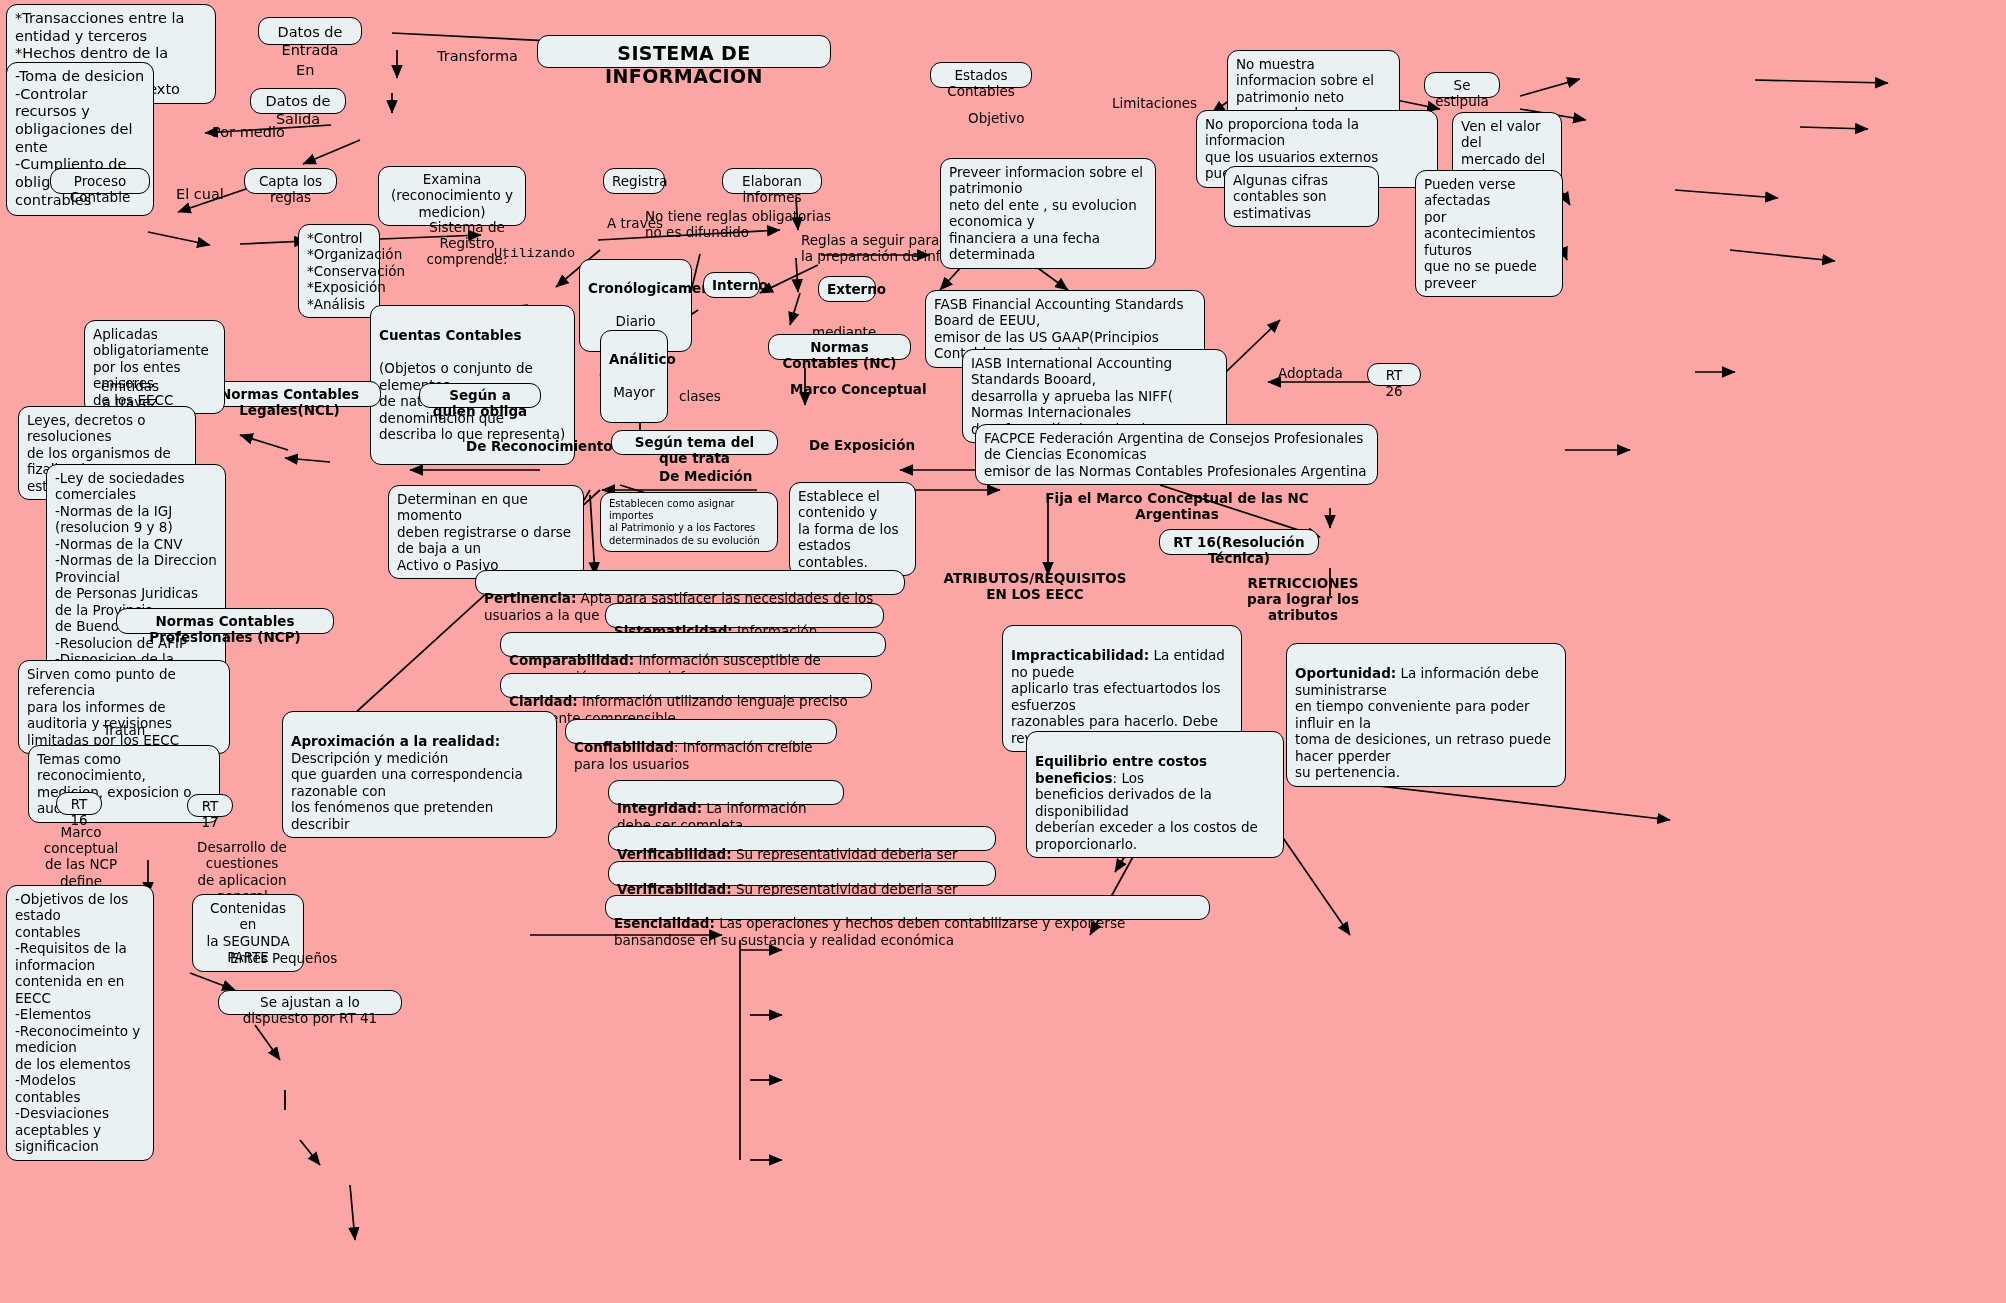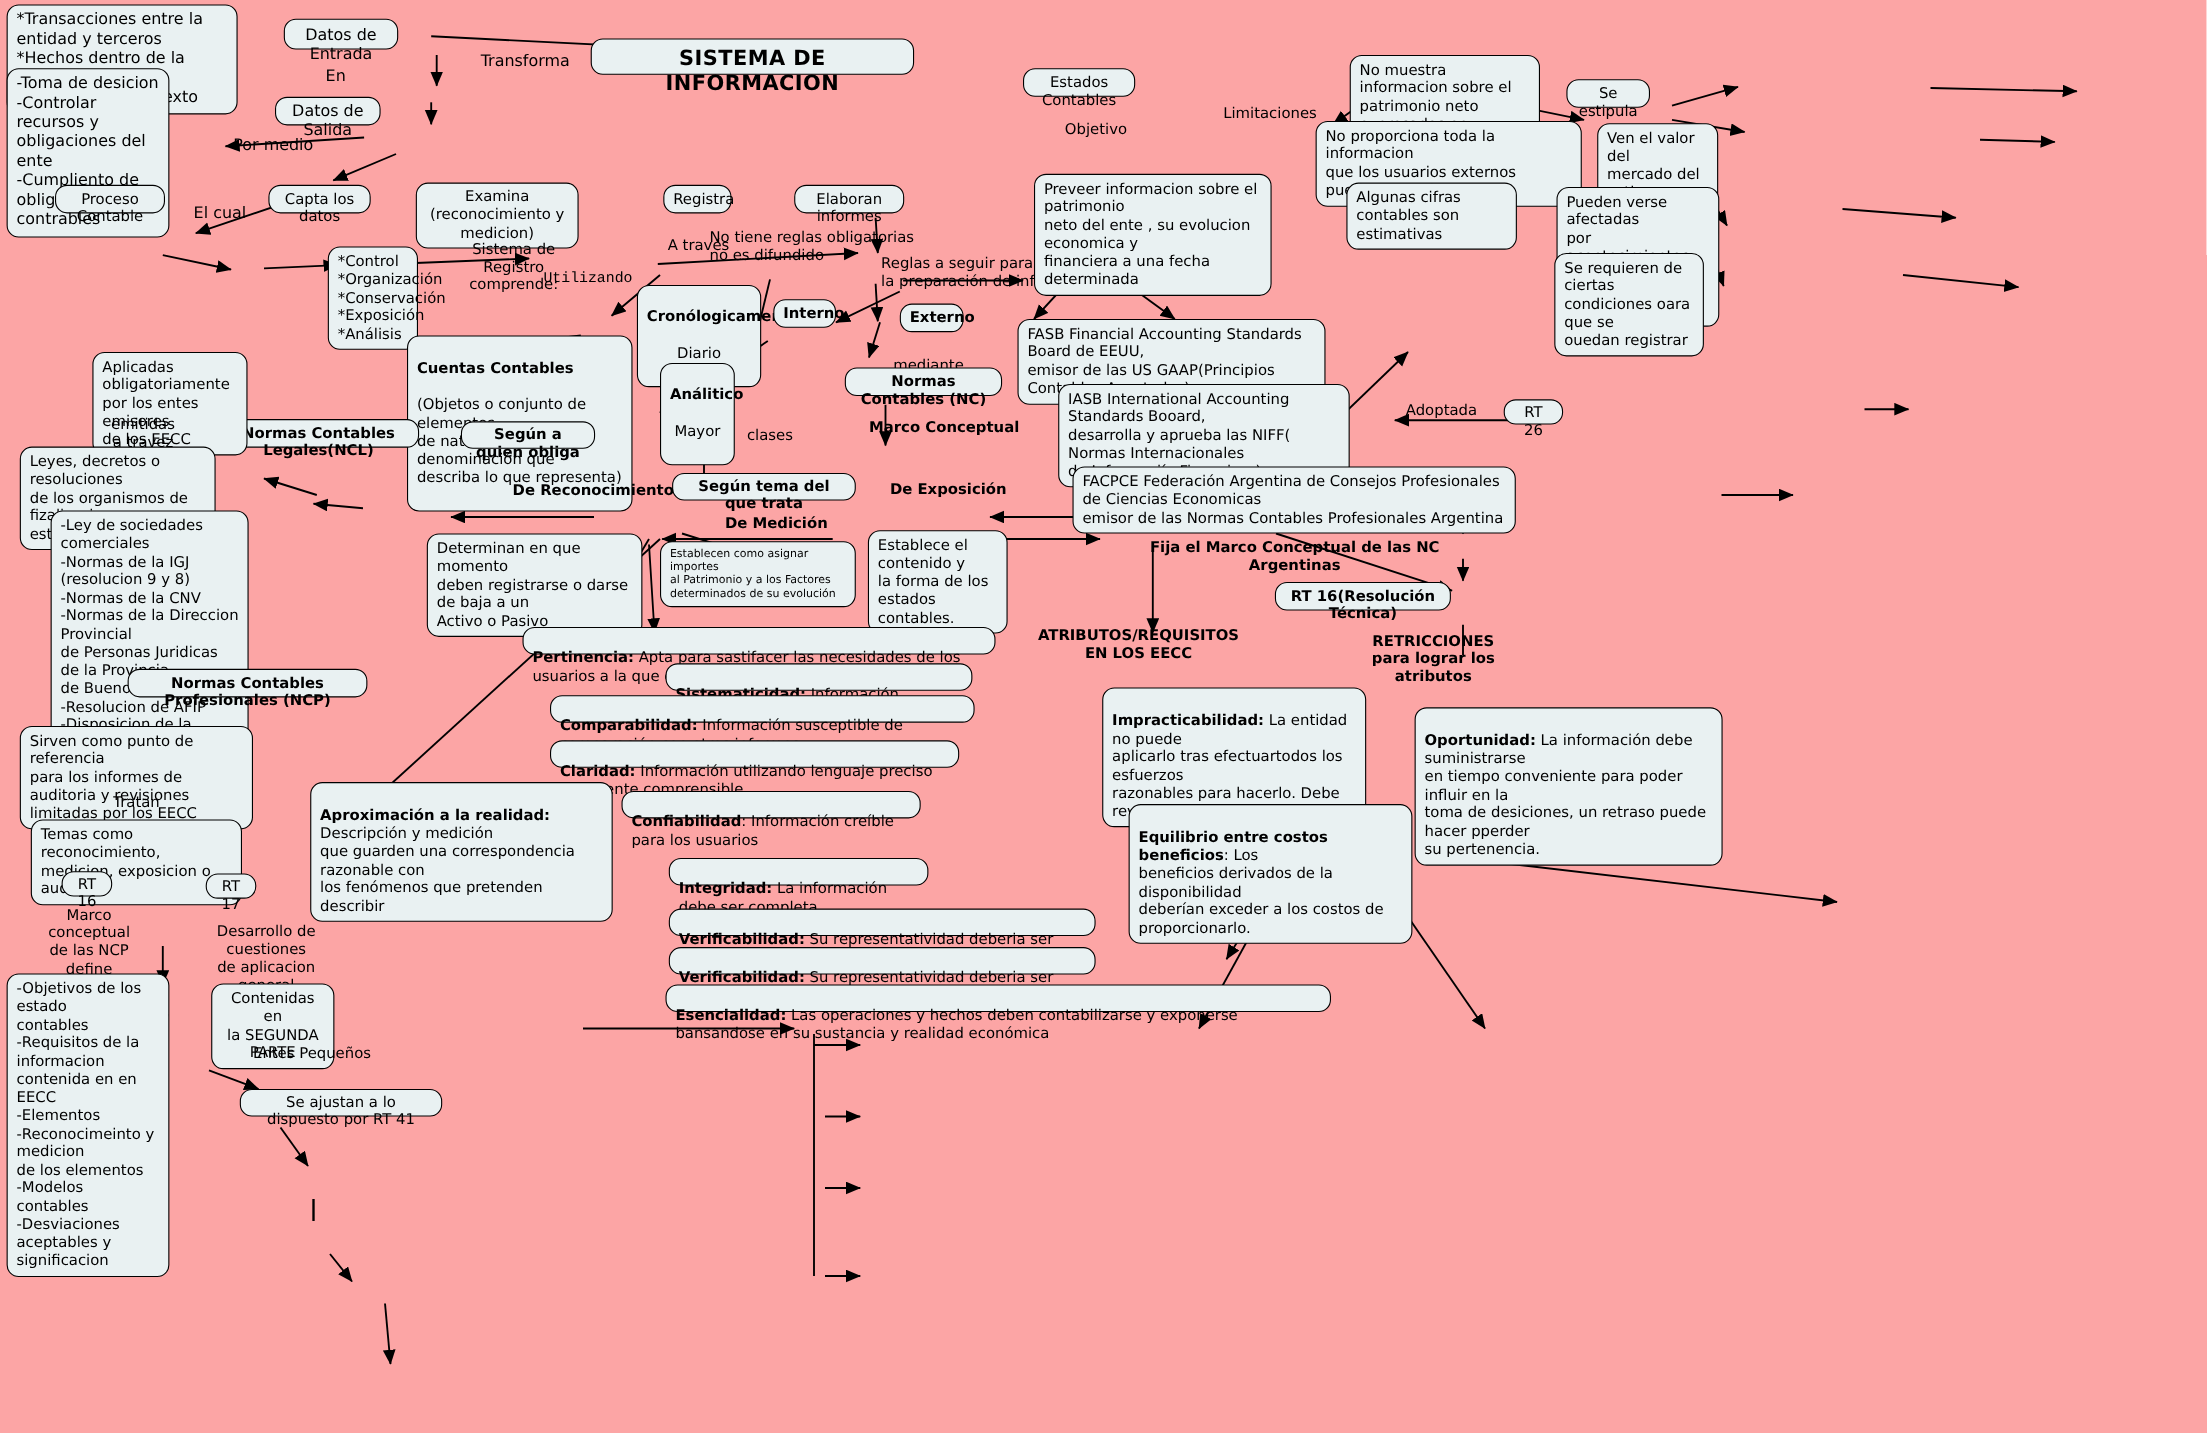--- a/index.html
+++ b/index.html
@@ -156,21 +156,21 @@
 contrables</div>
 
   <div class="node c" style="left:250px;top:88px;width:96px;height:26px;padding-top:4px;">Datos de Salida</div>
 
   <div class="label" style="left:212px;top:124px;">Por medio</div>
 
   <div class="node c" style="left:50px;top:168px;width:100px;height:26px;padding-top:4px;font-size:13.5px;">Proceso Contable</div>
 
   <div class="label" style="left:176px;top:186px;">El cual</div>
 
-  <div class="node c" style="left:244px;top:168px;width:93px;height:26px;padding-top:4px;font-size:13.5px;">Capta los datos</div>
+  <div class="node c" style="left:244px;top:168px;width:93px;height:26px;padding-top:4px;font-size:13.5px;">Capta los reglas</div>
 
   <div class="node c" style="left:378px;top:166px;width:148px;padding-top:4px;font-size:13.5px;">Examina
 (reconocimiento y medicion)</div>
 
   <div class="node c" style="left:603px;top:168px;width:62px;height:26px;padding-top:4px;font-size:13.5px;">Registra</div>
 
   <div class="node c" style="left:722px;top:168px;width:100px;height:26px;padding-top:4px;font-size:13.5px;">Elaboran informes</div>
 
   <div class="label c" style="left:402px;top:219px;width:130px;font-size:13.5px;">Sistema de Registro
 comprende:</div>
@@ -238,23 +238,20 @@
 por otra fuente</div>
 
   <div class="node" style="left:1224px;top:166px;width:155px;font-size:13.5px;">Algunas cifras contables son
 estimativas</div>
 
   <div class="node" style="left:1415px;top:170px;width:148px;font-size:13.5px;">Pueden verse afectadas
 por acontecimientos futuros
 que no se puede preveer</div>
 
 
-  <div class="node" style="left:1413px;top:230px;width:136px;font-size:13.5px;">Se requieren de ciertas
-condiciones oara que se
-ouedan registrar</div>
 
   <div class="node c b" style="left:768px;top:334px;width:143px;height:26px;padding-top:4px;font-size:13.5px;">Normas Contables (NC)</div>
 
   <div class="label b" style="left:790px;top:381px;font-size:13.5px;">Marco Conceptual</div>
 
   <div class="label" style="left:679px;top:388px;font-size:13.5px;">clases</div>
 
   <div class="node" style="left:925px;top:290px;width:280px;font-size:13.5px;">FASB Financial Accounting Standards Board de EEUU,
 emisor de las US GAAP(Principios Contables Aceptados)</div>
 

